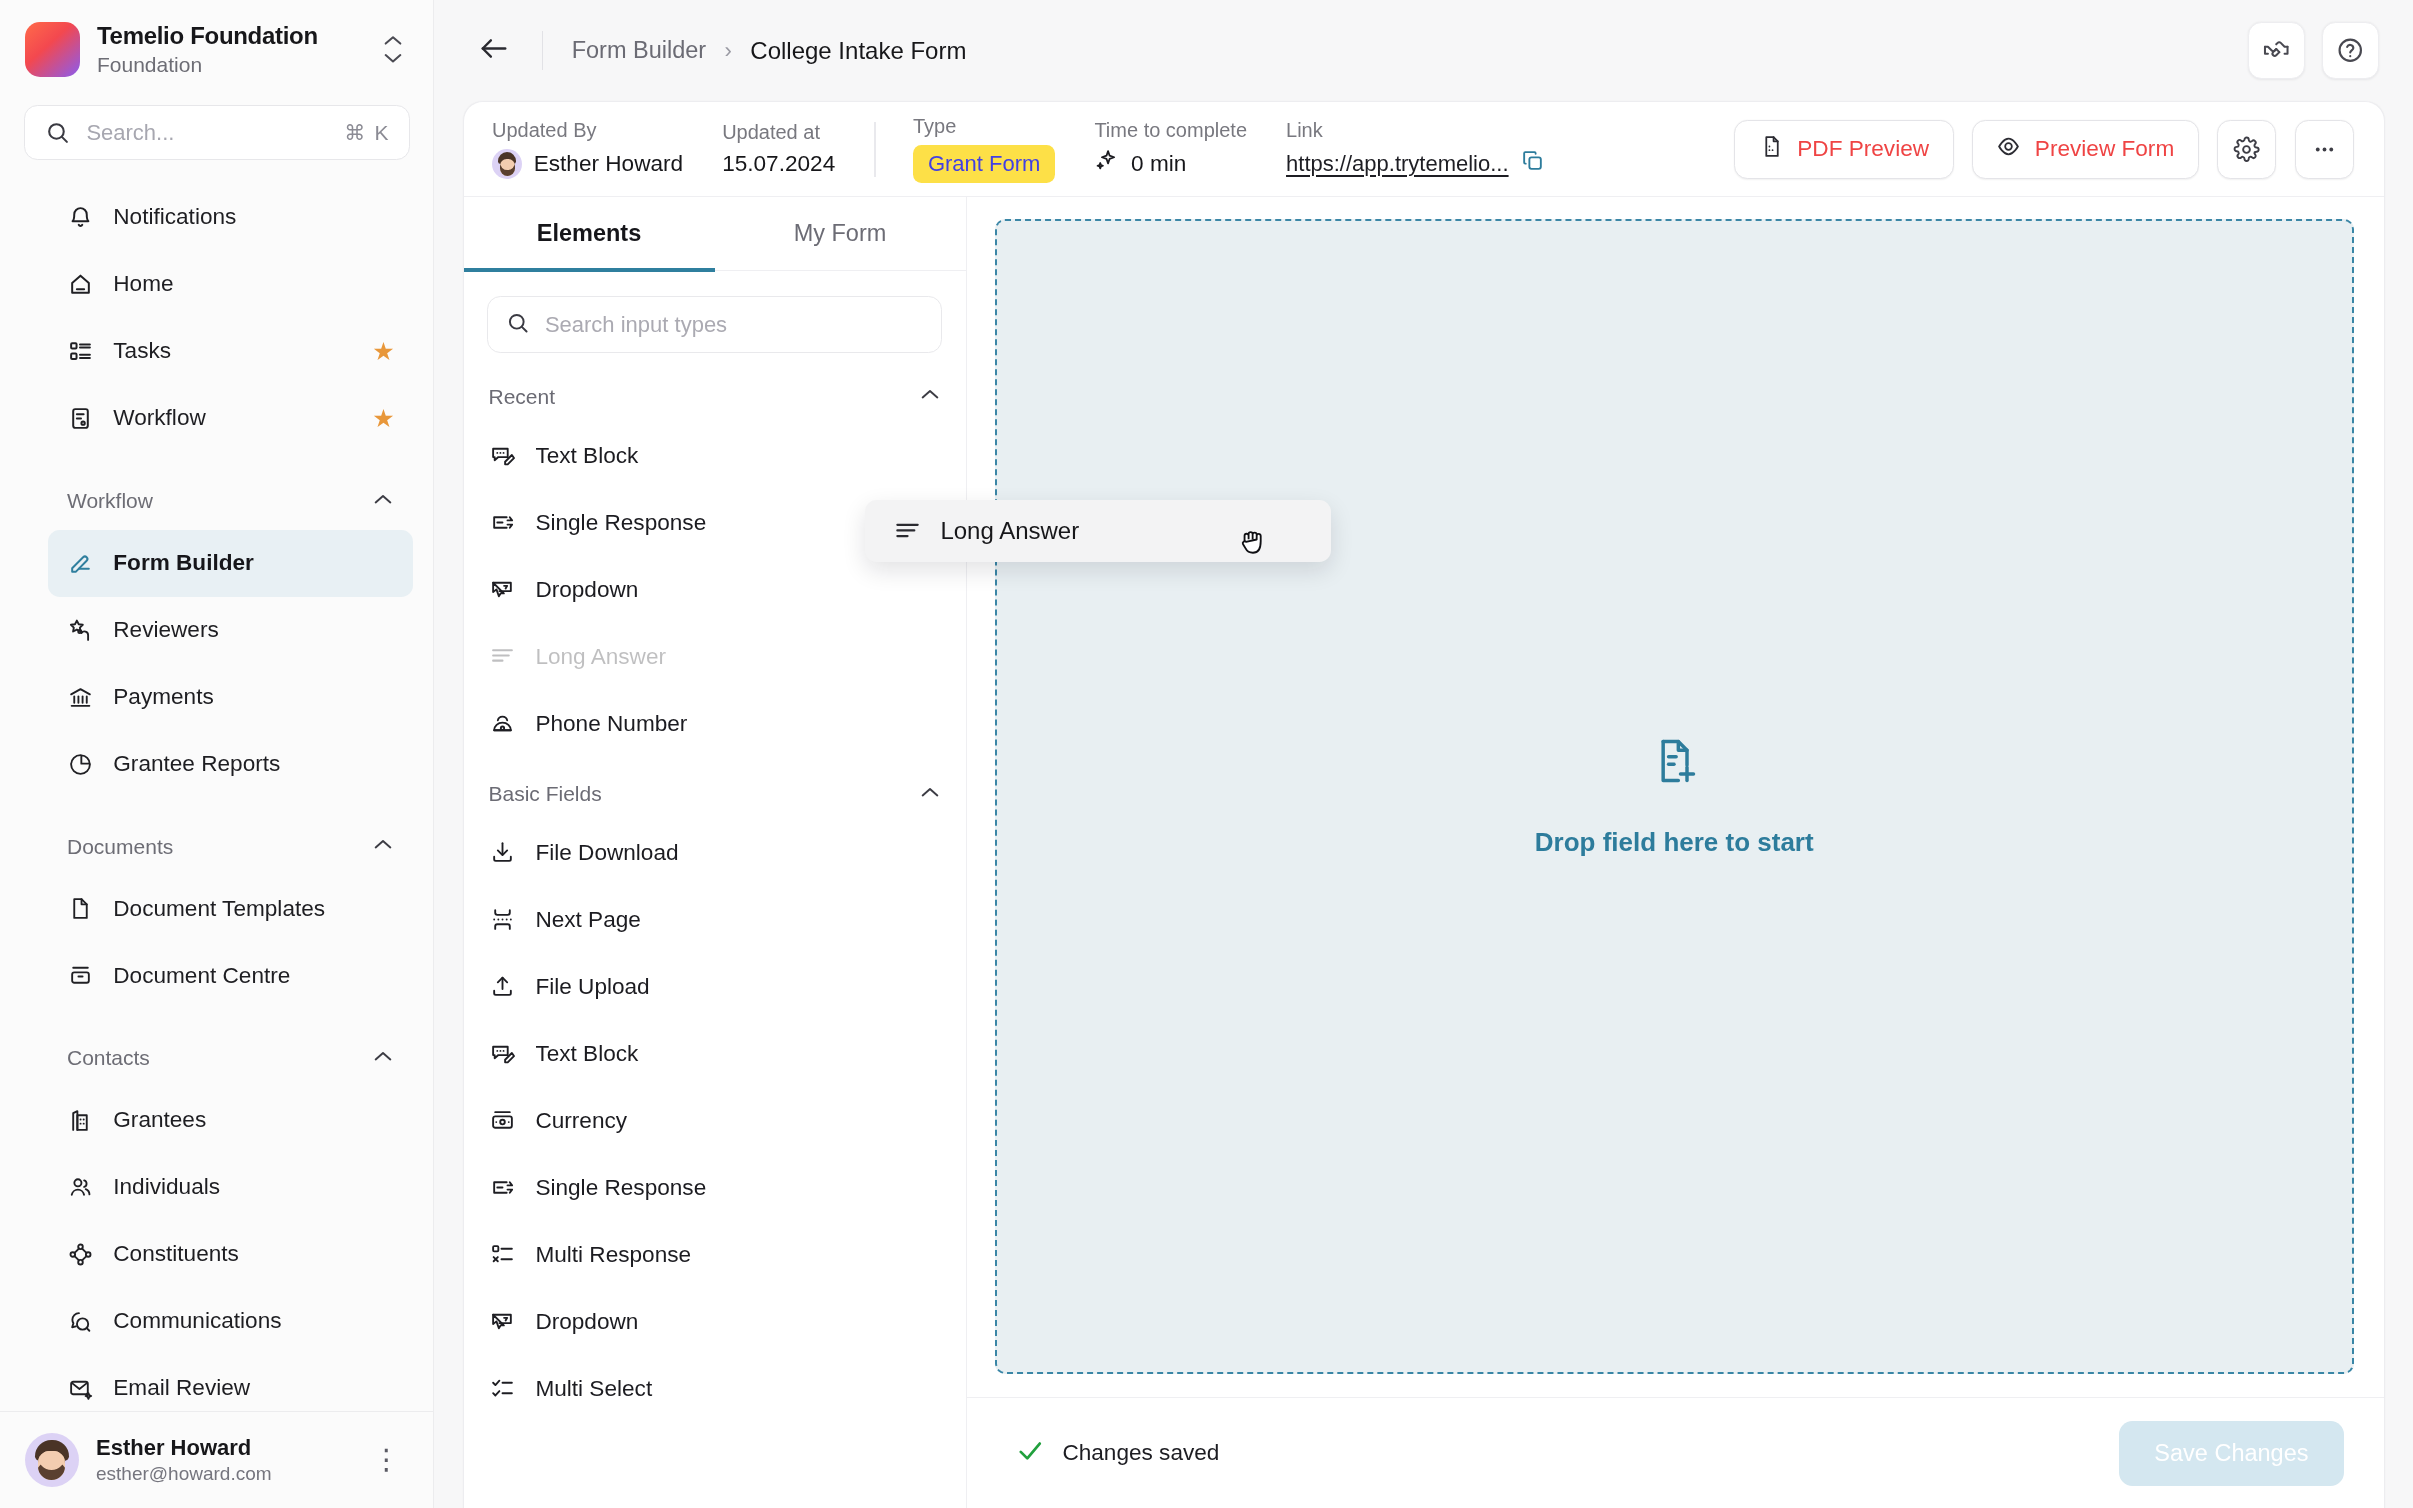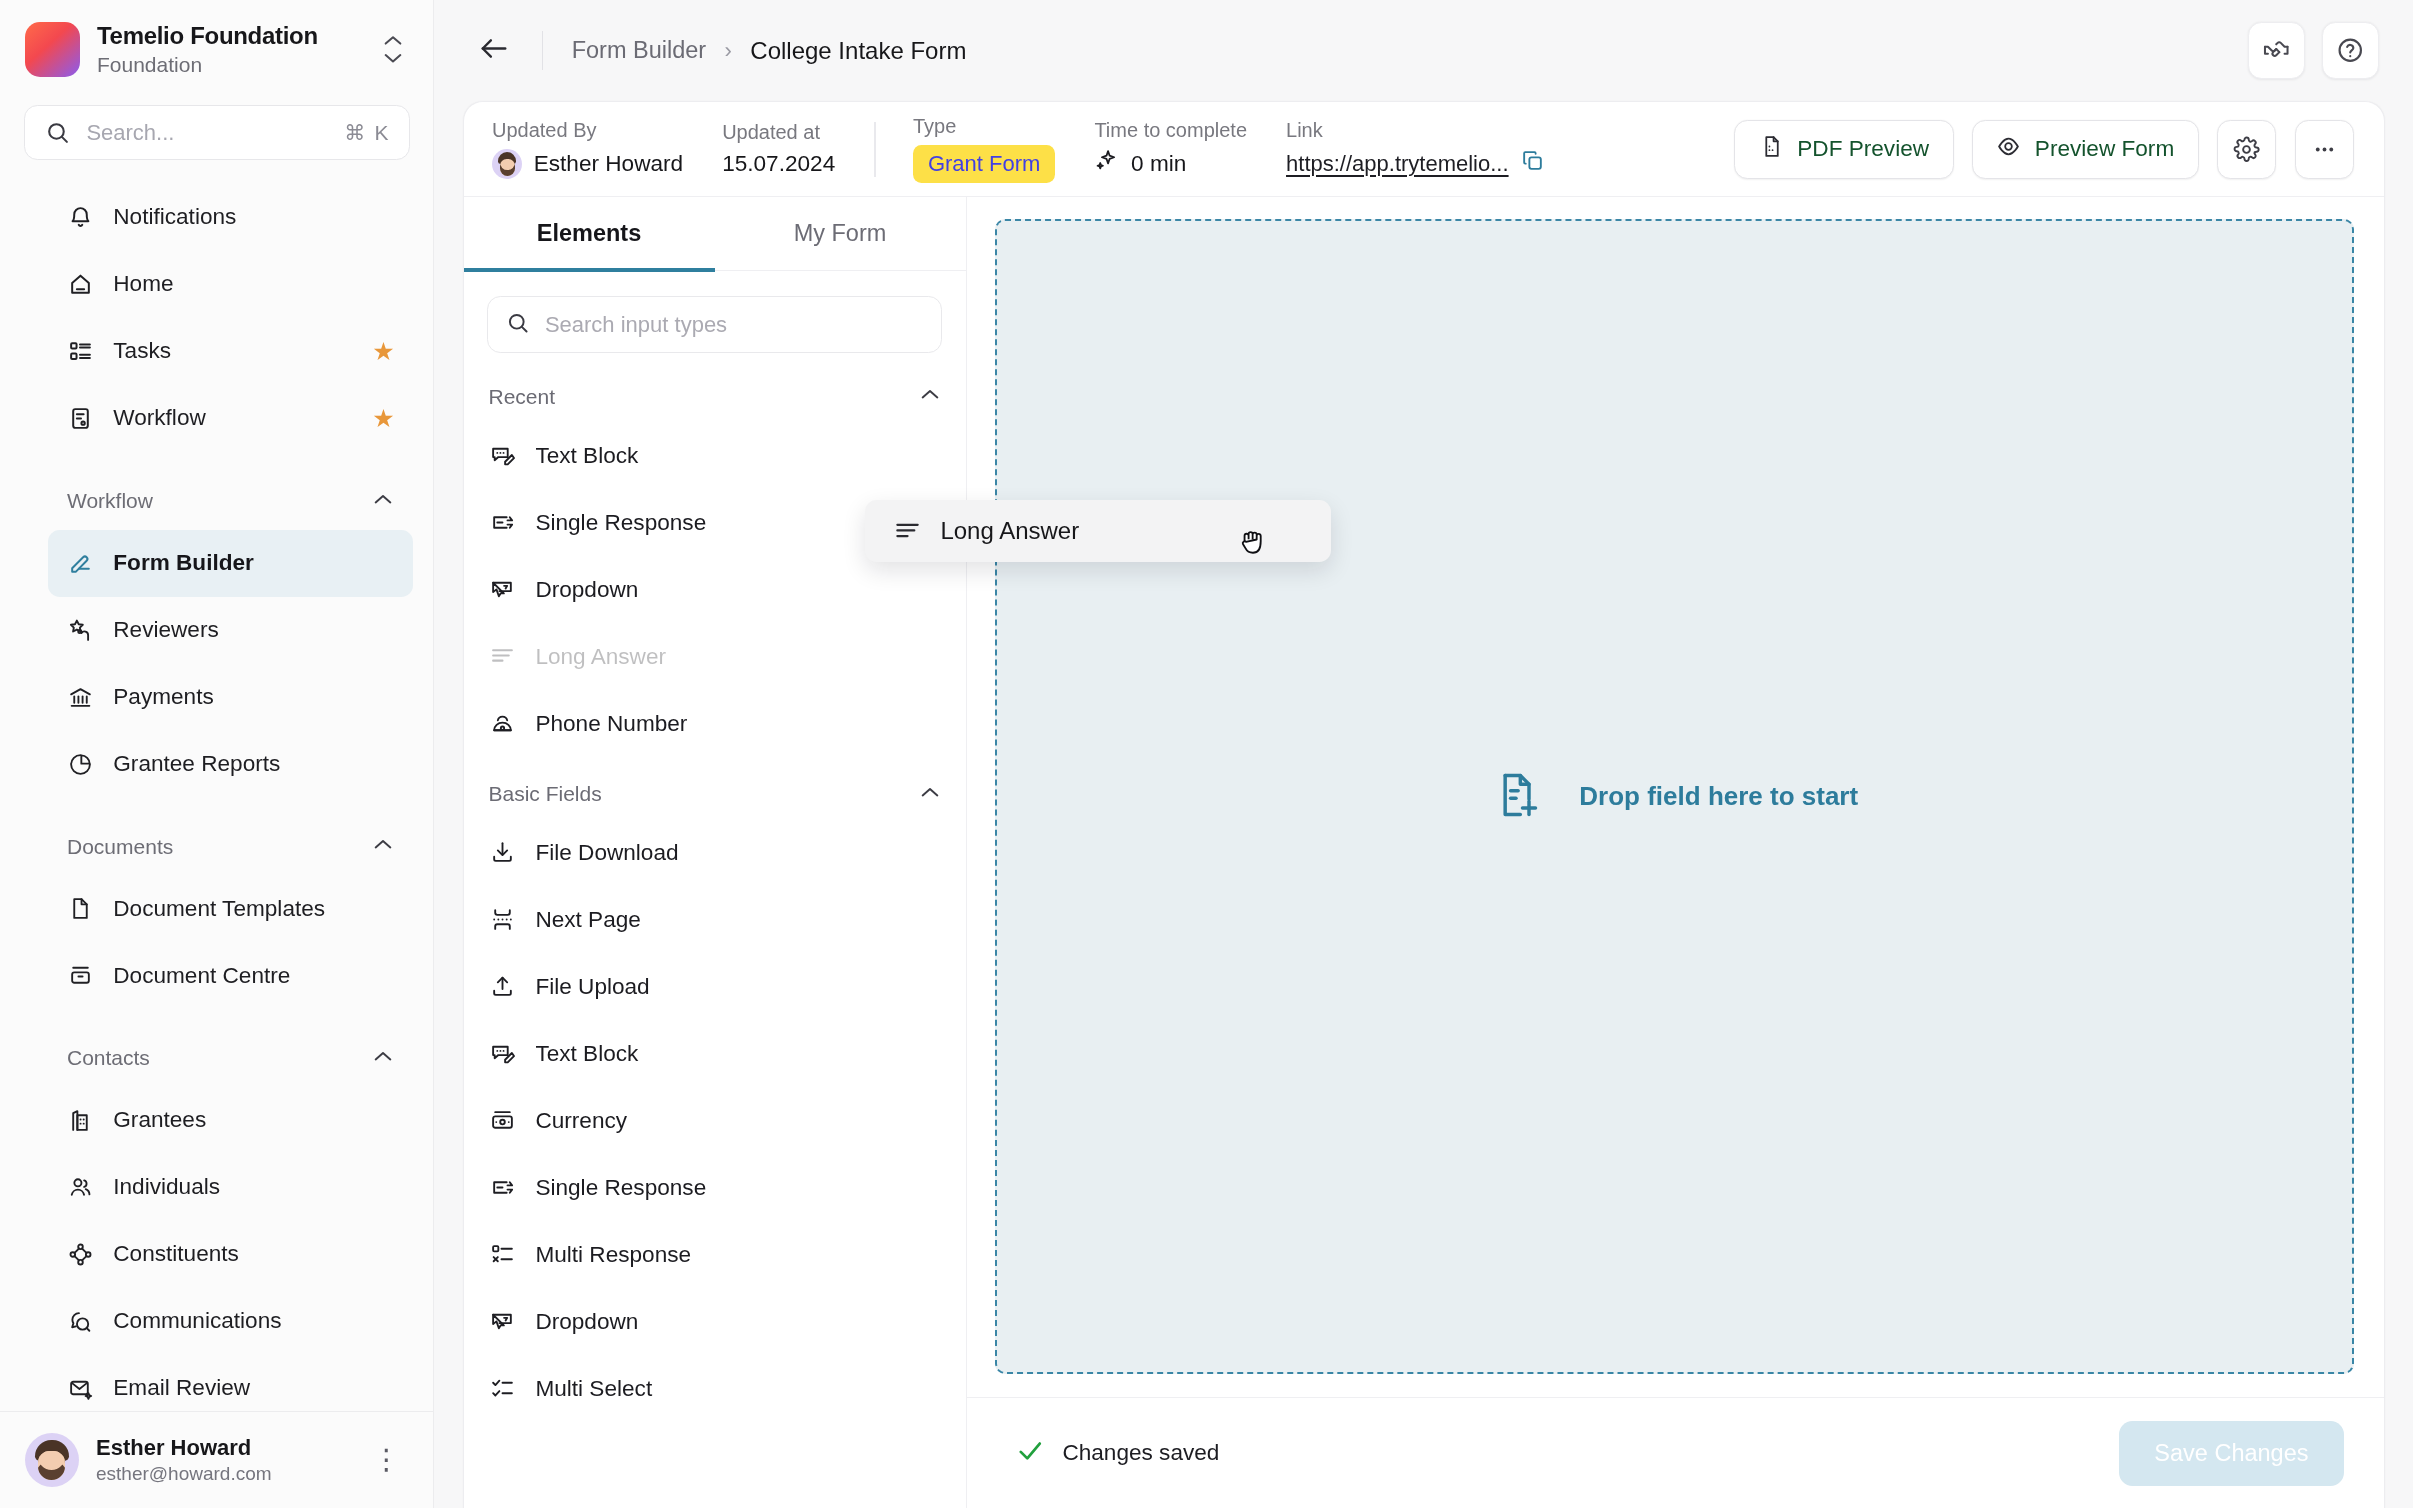--- a/index.html
+++ b/index.html
@@ -120,21 +120,21 @@
   .badge-type {
     display:inline-block; font-size:22px; color:#4240e4;
     background:#fde047; border-radius:8.4px; padding: 5.9px 15px; font-weight:400;
   }
   .link-a { font-size:22px; color:#1e1e24; text-decoration:underline; text-underline-offset:4.2px; cursor:pointer; }
   .meta-actions { margin-left:auto; display:flex; align-items:center; gap:18.4px; }
   .pill-btn {
     height:59px; border-radius:13.4px; background:#fff; border:0.8px solid #e4e4e8;
     box-shadow:0 0.8px 1.7px rgba(16,16,24,.06);
     display:flex; align-items:center; gap:13.4px; padding: 0 23.5px;
-    font-size:22.6px; color:#14532d; cursor:pointer; white-space:nowrap;
+    font-size:22.6px; color:#ef4444; cursor:pointer; white-space:nowrap;
   }
   .icon-btn {
     width:59px; height:59px; border-radius:13.4px; background:#fff; border:0.8px solid #e4e4e8;
     box-shadow:0 0.8px 1.7px rgba(16,16,24,.06);
     display:flex; align-items:center; justify-content:center; cursor:pointer; color:#3d3d45;
   }
 
   .body-split { flex:1; display:flex; min-height:0; border-top:1.7px solid #efeff2; }
 
   
@@ -157,21 +157,21 @@
   .el-row { display:flex; align-items:center; gap:18.4px; height:67px; padding: 0 25px; cursor:grab; }
   .el-row .n { font-size:22.6px; color:#1c1c21; }
   .el-row.ghost { opacity:.28; }
   .el-ic { width:28.5px; height:28.5px; flex:0 0 28.5px; color:#1e1e23; display:flex; align-items:center; justify-content:center; }
 
   
   .canvas-wrap { flex:1; min-width:0; display:flex; flex-direction:column; }
   .canvas-pad { flex:1; padding: 22px 30px 0 28.5px; display:flex; min-height:0; }
   .dropzone {
     flex:1; border:2.5px dashed #3a86a6; border-radius:10px; background:#e8eff2;
-    display:flex; align-items:center; justify-content:center; gap:37px;
+    display:flex; flex-direction:column; align-items:center; justify-content:center; gap:37px;
     margin-bottom: 23.5px;
   }
   .dz-ic { color:#2d7c9c; }
   .dz-txt { font-size:26px; color:#2d7c9c; font-weight:700; }
   .footer {
     height:111px; border-top:1.7px solid #efeff2; display:flex; align-items:center;
     padding: 0 40px 0 49px;
   }
   .saved { display:flex; align-items:center; gap:18.4px; font-size:22.6px; color:#1d1d22; }
   .check { color:#21a03d; font-size:28.5px; line-height:1; }

